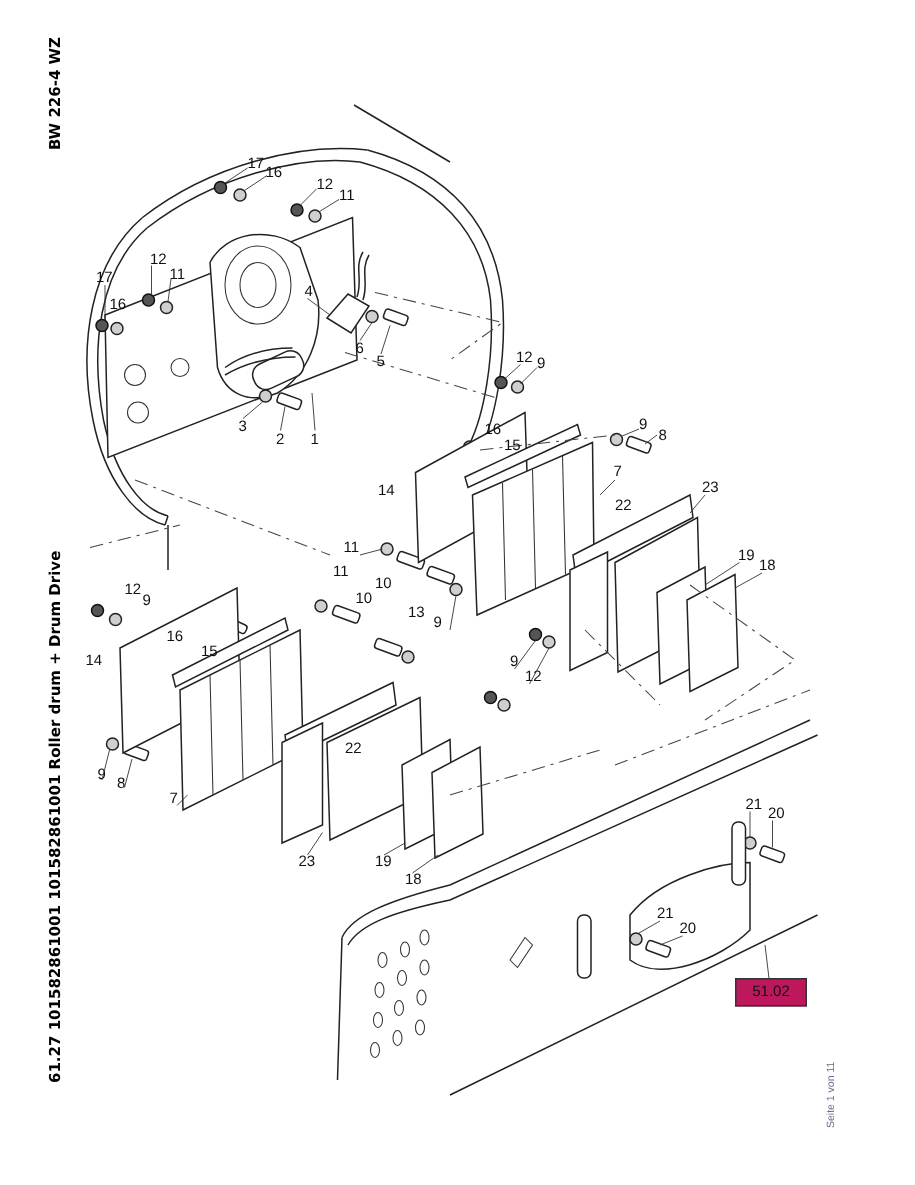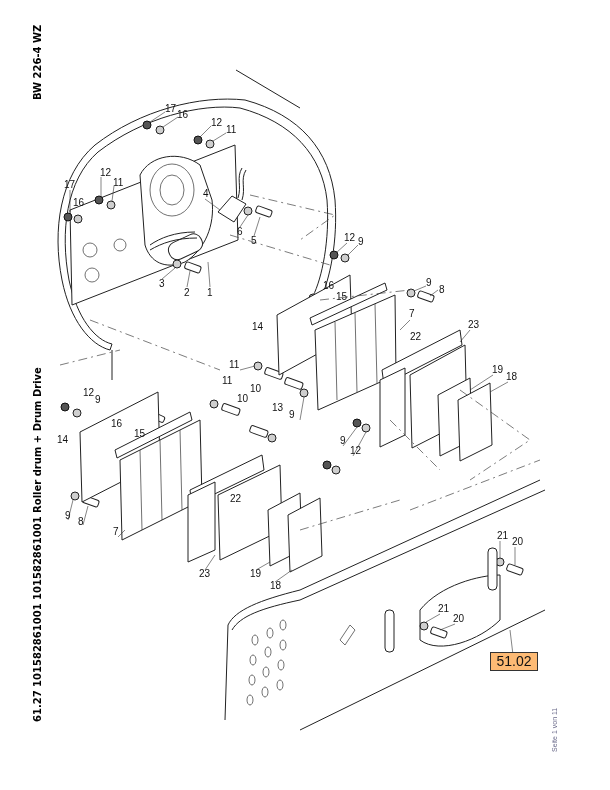--- a/index.html
+++ b/index.html
@@ -10,22 +10,22 @@
     #page-indicator { left: 551px; top: 752px; font-size: 7px; color: #6a6a8a; }
     svg#drawing { position: absolute; left: 0; top: 0; }
     .ln { fill: none; stroke: #222; stroke-width: 1; }
     .thin { fill: none; stroke: #333; stroke-width: 0.7; }
     .dash { fill: none; stroke: #444; stroke-width: 0.7; stroke-dasharray: 9 4 2 4; }
     .part { fill: #fff; stroke: #222; stroke-width: 1; }
     .grey { fill: #cfcfcf; stroke: #222; stroke-width: 1; }
     .dark { fill: #555; stroke: #111; stroke-width: 1; }
     .leader { stroke: #333; stroke-width: 0.6; fill: none; }
     .callout { font-family: "Liberation Sans", sans-serif; font-size: 10px; fill: #111; }
-    #ref-box { position: absolute; left: 490px; top: 652px; width: 46px; height: 17px; border: 1px solid #333; background: #fdba74;
-               font-size: 14px; line-height: 17px; text-align: center; color: #111; }
+    #ref-box { position: absolute; left: 490px; top: 652px; width: 46px; height: 17px; border: 1px solid #333; background: #be185d;
+               font-size: 10px; line-height: 17px; text-align: center; color: #111; }
   </style>
 </head>
 <body>
 
 <div id="model-code" class="vert">BW 226-4 WZ</div>
 <div id="doc-title" class="vert">61.27 101582861001 101582861001 Roller drum + Drum Drive</div>
 <div id="page-indicator" class="vert">Seite 1 von 11</div>
 
 <svg id="drawing" width="610" height="790" viewBox="0 0 610 790">
 

